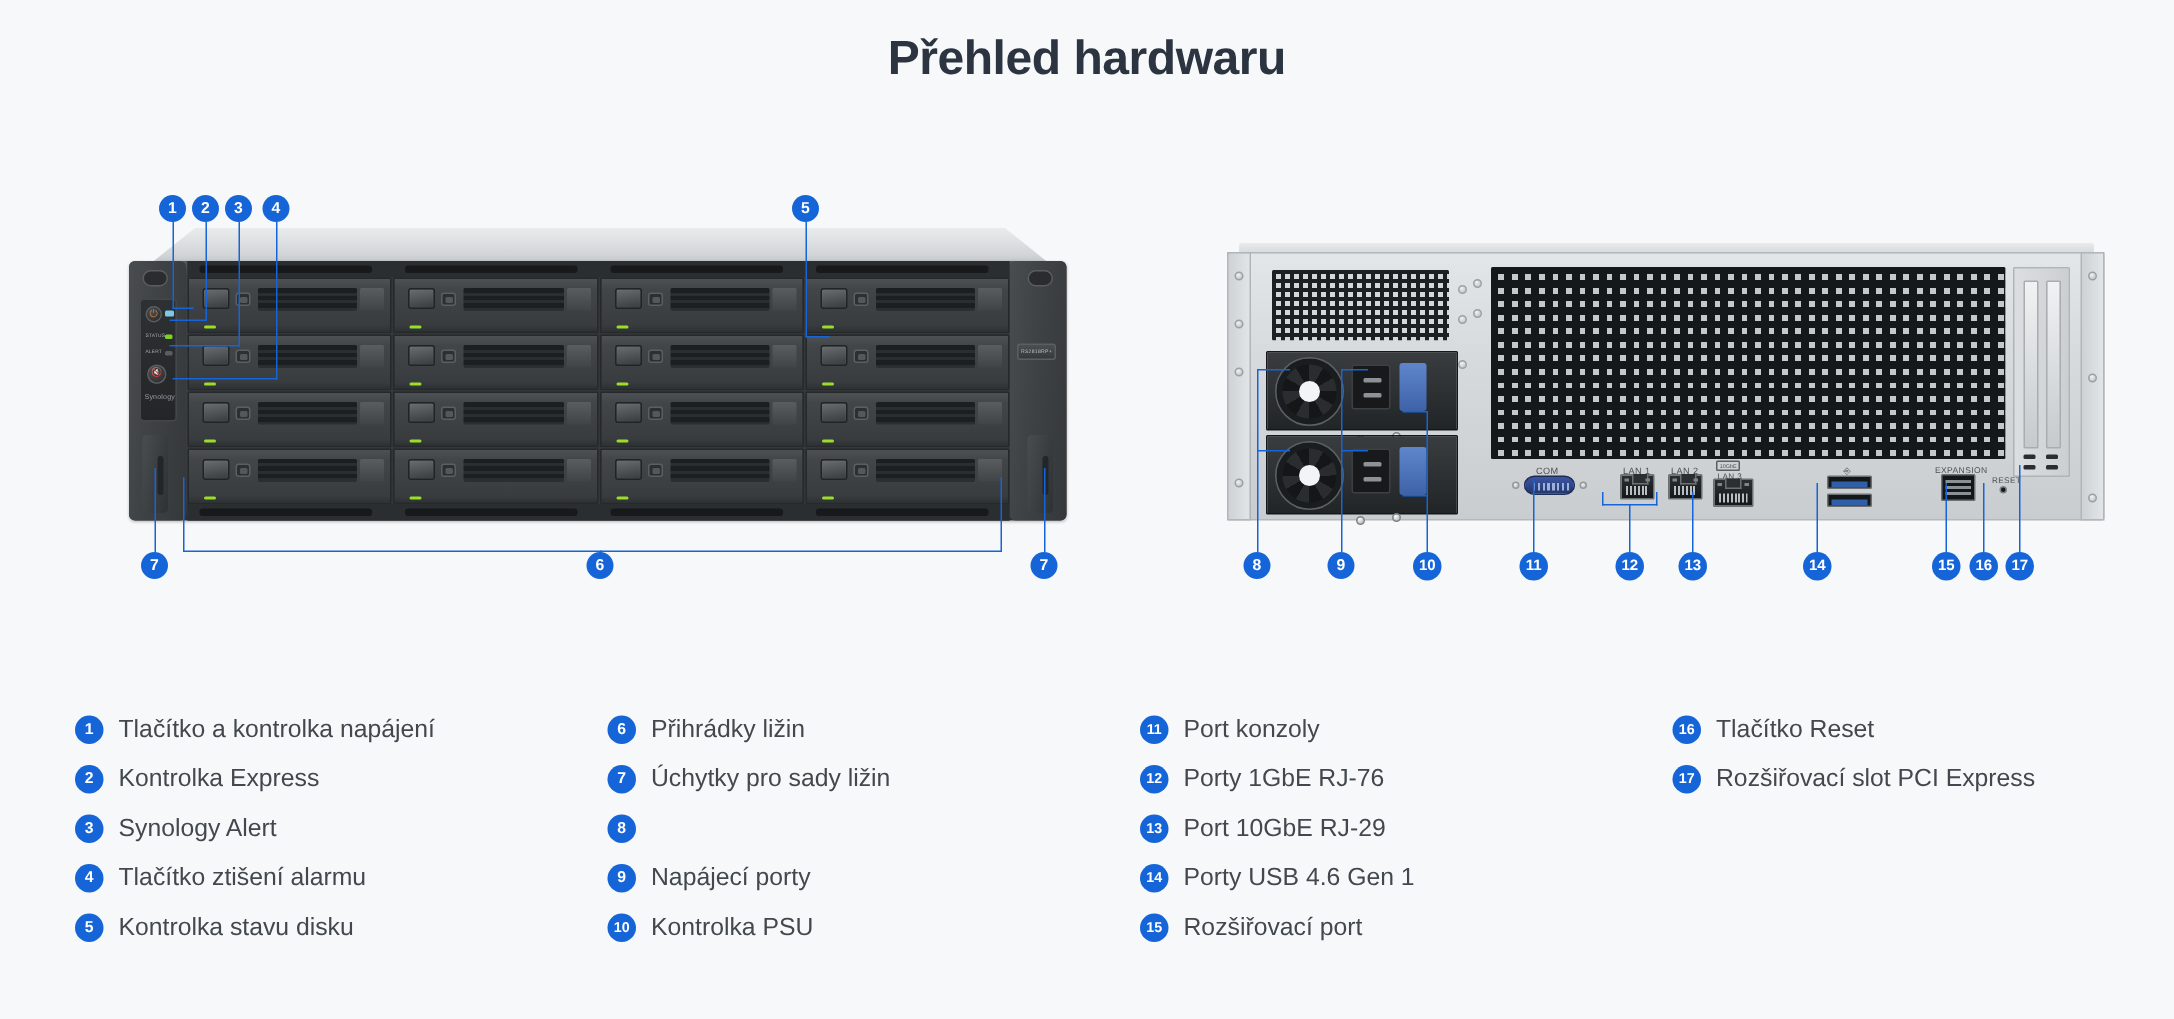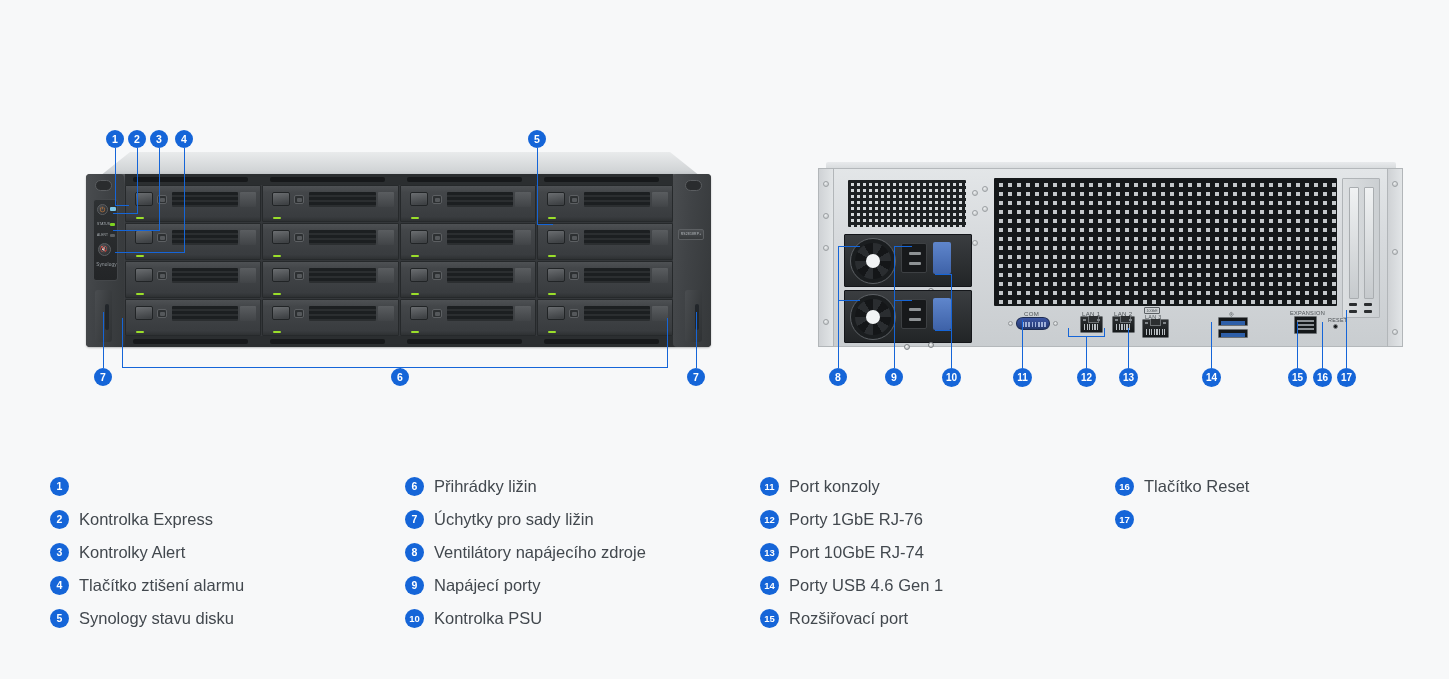--- a/index.html
+++ b/index.html
@@ -395,20 +395,21 @@
   .legend-text {
     font-size: 16.5px; color: #42484e;
     white-space: nowrap;
   }
 </style>
 </head>
 <body>
 
 <div id="page">
 
+  <div class="page-title">Přehled hardwaru</div>
 
   <div id="front-view">
 
     <div class="front-top"></div>
     <div class="front-body"></div>
 
     <div class="ear left">
       <div class="ear-notch"></div>
       <div class="ctrl-panel">
         <div class="pwr-btn">⏻</div>
@@ -714,50 +715,50 @@
       <div class="badge wide" style="left: 1202px; top: 368px;">14</div>
       <div class="badge wide" style="left: 1288px; top: 368px;">15</div>
       <div class="badge wide" style="left: 1313px; top: 368px;">16</div>
       <div class="badge wide" style="left: 1337px; top: 368px;">17</div>
     </div>
 
   <div id="legend">
       <div class="legend-col">
         <div class="legend-item">
           <div class="legend-badge">1</div>
+          <div class="legend-text">Tlačítko a kontrolka napájení</div>
         </div>
         <div class="legend-item">
           <div class="legend-badge">2</div>
           <div class="legend-text">Kontrolka Express</div>
         </div>
         <div class="legend-item">
           <div class="legend-badge">3</div>
-          <div class="legend-text">Kontrolky Alert</div>
+          <div class="legend-text">Synology Alert</div>
         </div>
         <div class="legend-item">
           <div class="legend-badge">4</div>
           <div class="legend-text">Tlačítko ztišení alarmu</div>
         </div>
         <div class="legend-item">
           <div class="legend-badge">5</div>
-          <div class="legend-text">Synology stavu disku</div>
+          <div class="legend-text">Kontrolka stavu disku</div>
         </div>
       </div>
       <div class="legend-col">
         <div class="legend-item">
           <div class="legend-badge">6</div>
           <div class="legend-text">Přihrádky ližin</div>
         </div>
         <div class="legend-item">
           <div class="legend-badge">7</div>
           <div class="legend-text">Úchytky pro sady ližin</div>
         </div>
         <div class="legend-item">
           <div class="legend-badge">8</div>
-          <div class="legend-text">Ventilátory napájecího zdroje</div>
         </div>
         <div class="legend-item">
           <div class="legend-badge">9</div>
           <div class="legend-text">Napájecí porty</div>
         </div>
         <div class="legend-item">
           <div class="legend-badge two">10</div>
           <div class="legend-text">Kontrolka PSU</div>
         </div>
       </div>
@@ -765,35 +766,36 @@
         <div class="legend-item">
           <div class="legend-badge two">11</div>
           <div class="legend-text">Port konzoly</div>
         </div>
         <div class="legend-item">
           <div class="legend-badge two">12</div>
           <div class="legend-text">Porty 1GbE RJ-76</div>
         </div>
         <div class="legend-item">
           <div class="legend-badge two">13</div>
-          <div class="legend-text">Port 10GbE RJ-74</div>
+          <div class="legend-text">Port 10GbE RJ-29</div>
         </div>
         <div class="legend-item">
           <div class="legend-badge two">14</div>
           <div class="legend-text">Porty USB 4.6 Gen 1</div>
         </div>
         <div class="legend-item">
           <div class="legend-badge two">15</div>
           <div class="legend-text">Rozšiřovací port</div>
         </div>
       </div>
       <div class="legend-col">
         <div class="legend-item">
           <div class="legend-badge two">16</div>
           <div class="legend-text">Tlačítko Reset</div>
         </div>
         <div class="legend-item">
           <div class="legend-badge two">17</div>
+          <div class="legend-text">Rozšiřovací slot PCI Express</div>
         </div>
       </div>
     </div>
 
 </div>
 
 </body></html>

